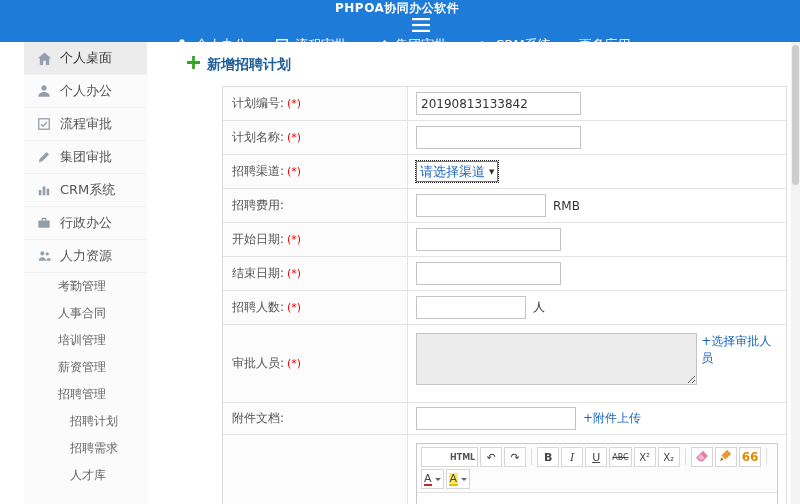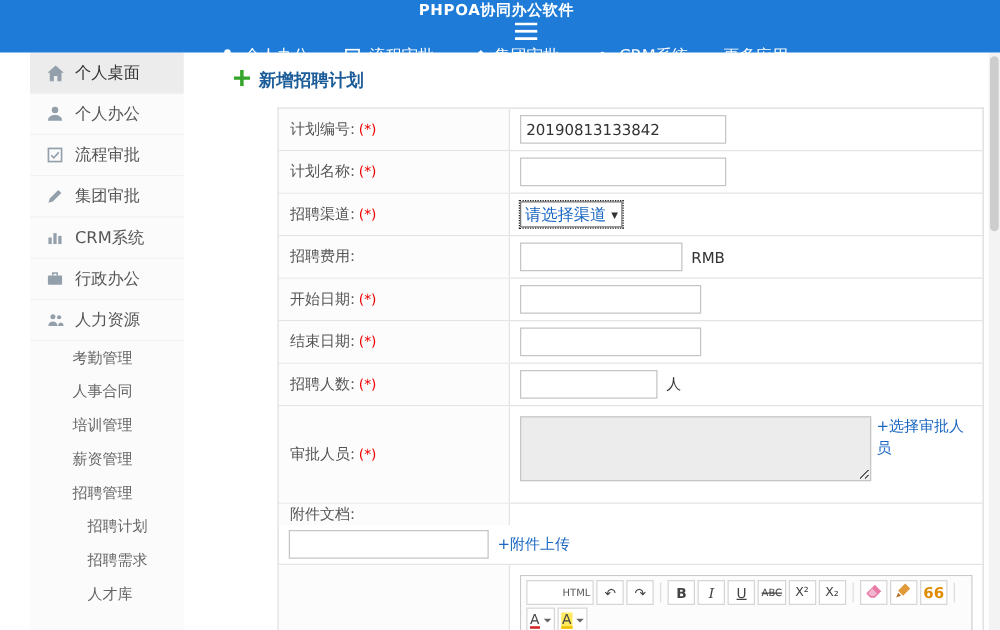--- a/index.html
+++ b/index.html
@@ -59,21 +59,21 @@
 
   
   .frow-editor { height:140px; }
   .fcell-editor { flex:1; padding:8px; display:flex; align-items:flex-start; }
   .editor { width:100%; height:100%; border:1px solid #c9c9c9; background:#fff; }
   .tbar { display:flex; align-items:center; flex-wrap:wrap; padding:3px 4px;
     background:#fcfcfc; border-bottom:1px solid #e2e2e2; gap:2px; }
   .tbtn { min-width:22px; height:20px; border:1px solid #d6d6d6; background:#fff;
     display:inline-flex; align-items:center; justify-content:center;
     font-size:11px; color:#444; cursor:pointer; padding:0 2px; }
-  .tbtn.html { font-size:8px; font-weight:normal; color:#555;padding-left:28px; }
+  .tbtn.html { font-size:8px; font-weight:bold; color:#555;padding-left:28px; }
   .tbtn.b { font-weight:bold; }
   .tbtn.i { font-style:italic; font-family:"DejaVu Serif","Liberation Serif",serif; }
   .tbtn.u { text-decoration:underline; }
   .tbtn.abc { font-size:8px; text-decoration:line-through; }
   .tbtn.supsub { font-size:10px; }
   .tbtn.quote { color:#e08c00; font-weight:bold; font-size:12px; }
   .fc-a { display:inline-block; line-height:11px; border-bottom:2px solid #d22222; }
   .hl-a { display:inline-block; line-height:11px; background:#ffe95e; border-bottom:2px solid #f0c000; padding:0 1px; }
   .mini-caret { width:0; height:0; border-left:3px solid transparent;
     border-right:3px solid transparent; border-top:3px solid #666; margin-left:3px; }
@@ -329,21 +329,21 @@
       <div class="fcell-label">
         <span>审批人员:</span>
         <span class="req">(*)</span>
       </div>
       <div class="fcell-value vcol">
         <textarea class="approver" style=""></textarea>
         <a class="link">+选择审批人员</a>
       </div>
     </div>
 
-    <div class="frow" style="min-height:30px;flex-direction:column;">
+    <div class="frow" style="min-height:30px;">
       <div class="fcell-label">
         <span>附件文档:</span>
       </div>
       <div class="fcell-value">
         <input class="text w160" style="">
         <a class="link">+附件上传</a>
       </div>
     </div>
 
     <div class="frow frow-editor">

